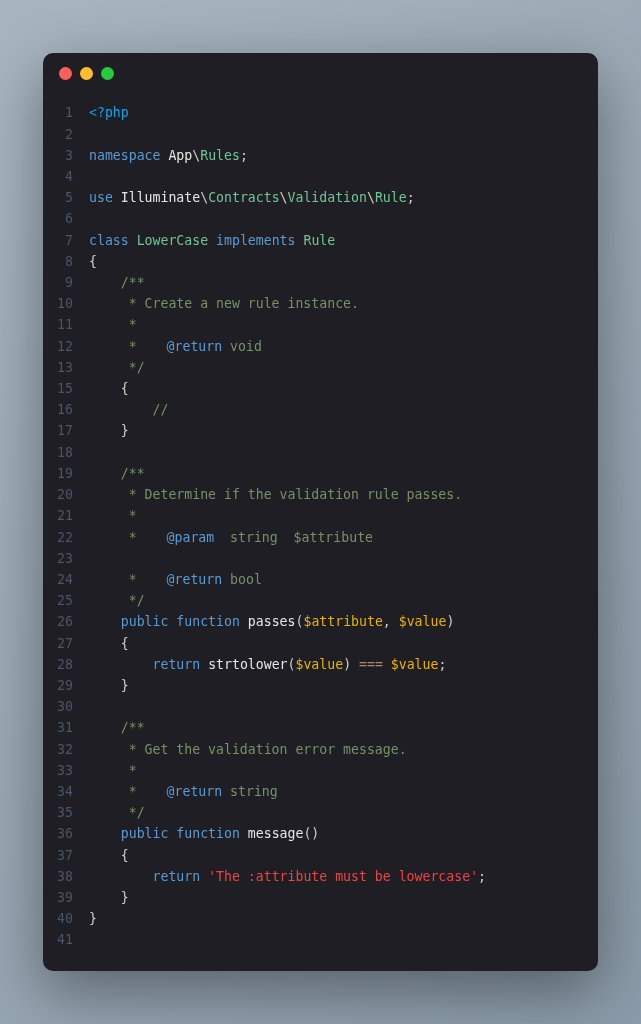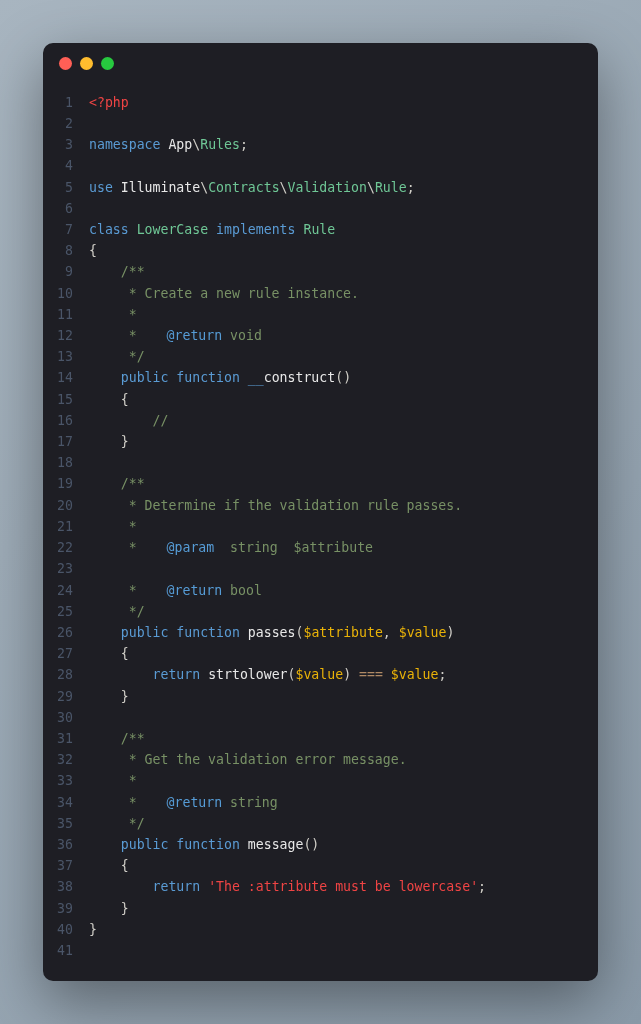--- a/index.html
+++ b/index.html
@@ -49,21 +49,21 @@
       width: 46px;
       text-align: right;
       color: #4a5568;
       padding-right: 16px;
       user-select: none;
       flex-shrink: 0;
     }
     .code {
       color: #d4d4d4;
     }
-    .tag { color: #ef4444; }
+    .tag { color: #0ea5e9; }
     .kw { color: #5a9bd4; }
     .ns { color: #e8e8e8; text-align: center; }
     .cls { color: #6fc796; }
     .comment { color: #789165; }
     .doctag { color: #569cd6; padding-left: 22px; }
     .fn { color: #e8e8e8; }
     .var { color: #eab308; }
     .str { color: #ef4444; }
     .op { color: #b08a65; }
     .punct { color: #d1cfc8; }
@@ -84,21 +84,20 @@
       <div class="line"><span class="gutter">4</span><span class="code"></span></div>
       <div class="line"><span class="gutter">5</span><span class="code"><span class="kw">use</span><span class="ns"> Illuminate</span><span class="punct">\</span><span class="cls">Contracts</span><span class="punct">\</span><span class="cls">Validation</span><span class="punct">\</span><span class="cls">Rule</span><span class="punct">;</span></span></div>
       <div class="line"><span class="gutter">6</span><span class="code"></span></div>
       <div class="line"><span class="gutter">7</span><span class="code"><span class="kw">class</span><span class="ns"> </span><span class="cls">LowerCase</span><span class="ns"> </span><span class="kw">implements</span><span class="ns"> </span><span class="cls">Rule</span></span></div>
       <div class="line"><span class="gutter">8</span><span class="code"><span class="punct">{</span></span></div>
       <div class="line"><span class="gutter">9</span><span class="code"><span class="comment">    /**</span></span></div>
       <div class="line"><span class="gutter">10</span><span class="code"><span class="comment">     * Create a new rule instance.</span></span></div>
       <div class="line"><span class="gutter">11</span><span class="code"><span class="comment">     *</span></span></div>
       <div class="line"><span class="gutter">12</span><span class="code"><span class="comment">     * </span><span class="doctag">@return</span><span class="comment"> void</span></span></div>
       <div class="line"><span class="gutter">13</span><span class="code"><span class="comment">     */</span></span></div>
-      <div class="line"><span class="gutter">14</span><span class="code"><span class="ns">    </span><span class="kw">public</span><span class="ns"> </span><span class="kw">function</span><span class="ns"> </span><span class="kw">__</span><span class="fn">construct</span><span class="punct">()</span></span></div>
       <div class="line"><span class="gutter">15</span><span class="code"><span class="punct">    {</span></span></div>
       <div class="line"><span class="gutter">16</span><span class="code"><span class="comment">        //</span></span></div>
       <div class="line"><span class="gutter">17</span><span class="code"><span class="punct">    }</span></span></div>
       <div class="line"><span class="gutter">18</span><span class="code"></span></div>
       <div class="line"><span class="gutter">19</span><span class="code"><span class="comment">    /**</span></span></div>
       <div class="line"><span class="gutter">20</span><span class="code"><span class="comment">     * Determine if the validation rule passes.</span></span></div>
       <div class="line"><span class="gutter">21</span><span class="code"><span class="comment">     *</span></span></div>
       <div class="line"><span class="gutter">22</span><span class="code"><span class="comment">     * </span><span class="doctag">@param</span><span class="comment">  string  $attribute</span></span></div>
       <div class="line"><span class="gutter">23</span></div>
       <div class="line"><span class="gutter">24</span><span class="code"><span class="comment">     * </span><span class="doctag">@return</span><span class="comment"> bool</span></span></div>

